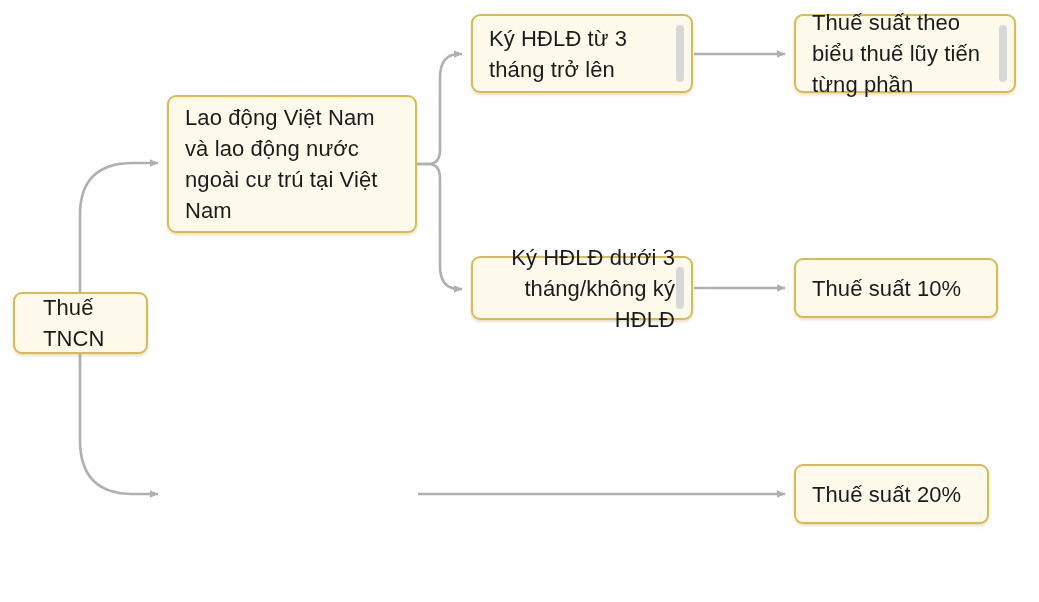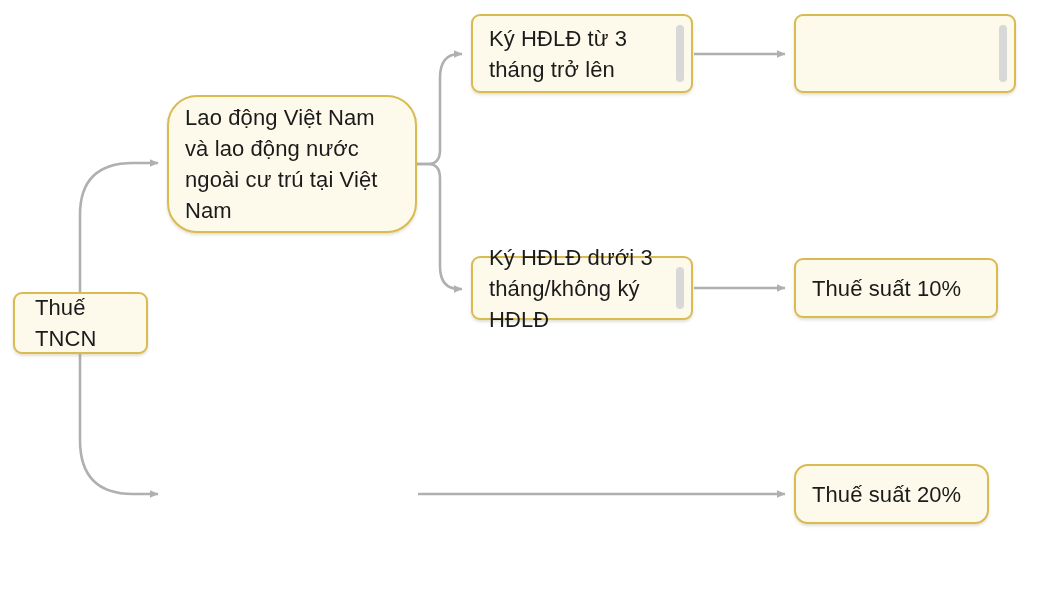--- a/index.html
+++ b/index.html
@@ -39,40 +39,40 @@
     width: 100%;
     box-sizing: border-box;
     padding: 0 16px;
     color: #1b1b1b;
     font-size: 22px;
     line-height: 31px;
     letter-spacing: 0.1px;
     white-space: pre-line;
   }
   .node-label.center-pad {
-    padding-left: 20px;
+    padding-left: 28px;
   }
   .inner-bar {
     position: absolute;
     top: 9px;
     bottom: 9px;
     right: 7px;
     width: 8px;
     border-radius: 4px;
     background: #d8d8d8;
   }
   
   #node-root        { left: 13px;  top: 292px; width: 135px; height: 62px; }
-  #node-resident    { left: 167px; top: 95px;  width: 250px; height: 138px; border-radius: 30px; }
+  #node-resident    { left: 167px; top: 95px;  width: 250px; height: 138px; }
   #node-nonresident { left: 167px; top: 430px; width: 250px; height: 138px; }
   #node-contract3   { left: 471px; top: 14px;  width: 222px; height: 79px; }
-  #node-contract-u3 { left: 471px; top: 256px; width: 222px; height: 64px; }
+  #node-contract-u3 { left: 471px; top: 256px; width: 222px; height: 64px; text-align: right; }
   #node-progressive { left: 794px; top: 14px;  width: 222px; height: 79px; }
   #node-rate10      { left: 794px; top: 258px; width: 204px; height: 60px; }
-  #node-rate20      { left: 794px; top: 464px; width: 195px; height: 60px; border-radius: 14px; }
+  #node-rate20      { left: 794px; top: 464px; width: 195px; height: 60px; }
 </style>
 </head>
 <body>
 
 <div id="diagram-root">
 
   <svg id="connector-layer" viewBox="0 0 1039 602" width="1039" height="602">
     <defs>
       <marker id="arrowhead" markerWidth="9" markerHeight="8" refX="8.4" refY="4" orient="auto" markerUnits="userSpaceOnUse">
         <path d="M0,0 L9,4 L0,8 Z" fill="#b0b0b0"></path>
@@ -107,20 +107,21 @@
     <span class="node-label">Ký HĐLĐ từ 3 tháng trở lên</span>
     <span class="inner-bar"></span>
   </div>
 
   <div class="node" id="node-contract-u3">
     <span class="node-label">Ký HĐLĐ dưới 3 tháng/không ký HĐLĐ</span>
     <span class="inner-bar"></span>
   </div>
 
   <div class="node" id="node-progressive">
+    <span class="node-label">Thuế suất theo biểu thuế lũy tiến từng phần</span>
     <span class="inner-bar"></span>
   </div>
 
   <div class="node" id="node-rate10">
     <span class="node-label">Thuế suất 10%</span>
   </div>
 
   <div class="node" id="node-rate20">
     <span class="node-label">Thuế suất 20%</span>
   </div>

